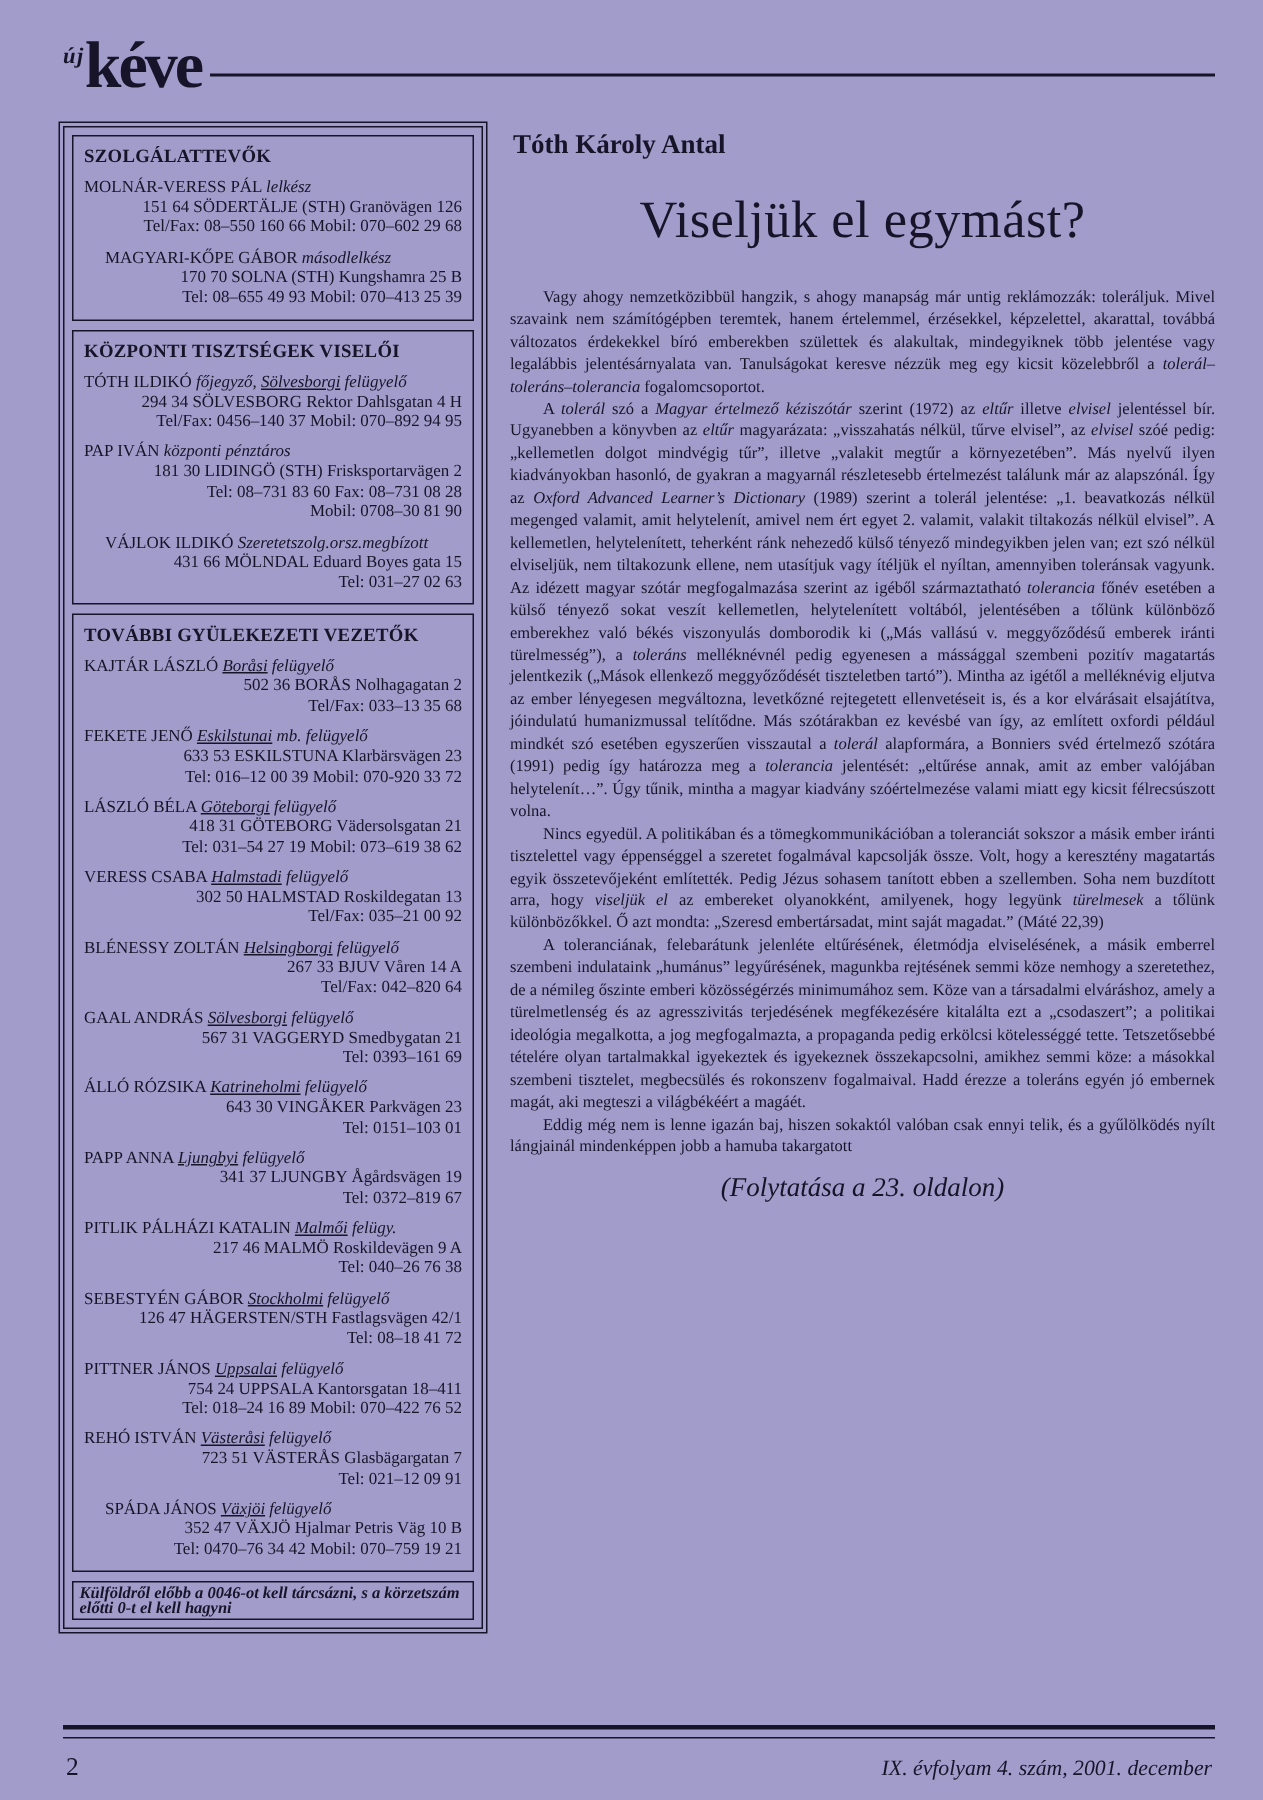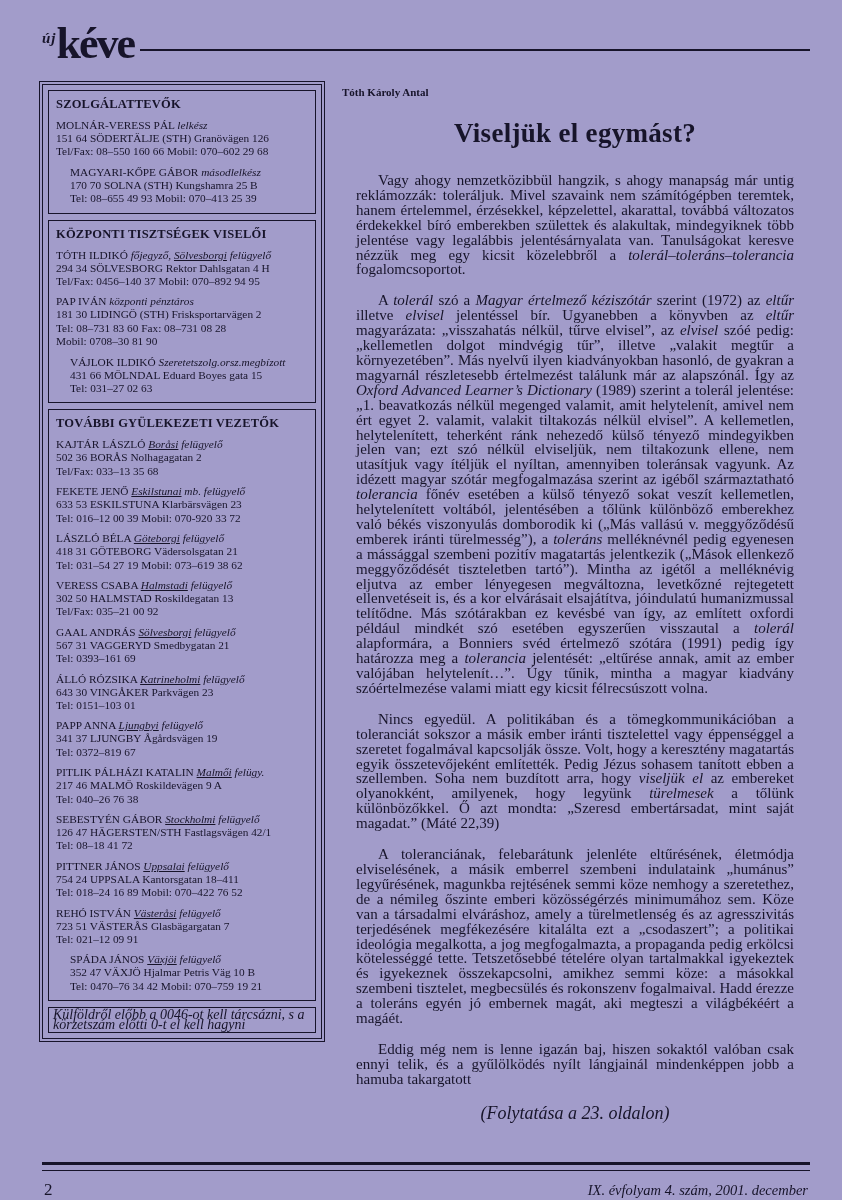--- a/index.html
+++ b/index.html
@@ -7,21 +7,21 @@
     width:842px;height:1200px;
     background:#a29cca;
     font-family:"Liberation Serif","DejaVu Serif",serif;
     color:#17142a;
     position:relative;
     overflow:hidden;
   }
   .page{
     box-sizing:border-box;
     width:842px;height:1200px;
-    padding:22px 32px 0 42px;
+    padding:22px 32px 12px 42px;
     display:flex;flex-direction:column;
   }
   
   .masthead{display:flex;align-items:center;height:52px;margin-bottom:10px;}
   .logo{display:flex;align-items:flex-start;line-height:1;white-space:nowrap;}
   .logo .uj{font-size:15px;font-weight:bold;font-style:italic;letter-spacing:1px;margin-top:1px;}
   .logo .keve{font-size:44px;font-weight:bold;letter-spacing:-2px;margin-top:-8px;}
   .mast-rule{flex:1;height:0;border-top:2px solid #17142a;margin-left:6px;margin-top:4px;}
   
   .columns{display:flex;flex:1;gap:18px;}
@@ -34,29 +34,29 @@
     background:transparent;
   }
   .section-box{border:1.2px solid #17142a;padding:6px 7px 5px 7px;}
   .section-title{font-weight:bold;font-size:12.5px;letter-spacing:.2px;margin-bottom:7px;}
   .entry{margin-bottom:7px;}
   .entry:last-child{margin-bottom:2px;margin-left:14px;}
   .entry-head{font-size:11.3px;line-height:13px;}
   .entry-head .nm{font-weight:normal;}
   .entry-head .rl{font-style:italic;}
   .entry-head .rlu{font-style:italic;text-decoration:underline;}
-  .entry-line{font-size:11.3px;line-height:13.4px;}
+  .entry-line{font-size:11.3px;line-height:13.4px;text-align:right;}
   .footnote-box{border:1.2px solid #17142a;padding:2px 4px;}
-  .footnote{font-size:14px;font-weight:normal;font-style:italic;line-height:10px;}
+  .footnote{font-size:11px;font-weight:bold;font-style:italic;line-height:10px;}
   
   .article{flex:1;padding-top:2px;}
-  .author{font-weight:bold;font-size:11px;margin:0 0 20px 2px;}
-  .headline{font-weight:bold;font-size:27px;text-align:center;margin:0 0 24px 0;letter-spacing:.3px;}
+  .author{font-weight:bold;font-size:18px;margin:0 0 20px 2px;}
+  .headline{font-weight:normal;font-size:35px;text-align:center;margin:0 0 24px 0;letter-spacing:.3px;}
   .body-text p{
-    margin:16px;font-size:15px;line-height:14.9px;
+    margin:0;font-size:11px;line-height:14.9px;
     text-align:justify;text-indent:22px;
   }
   .body-text .it{font-style:italic;}
   .continuation{font-style:italic;font-size:18px;text-align:center;margin-top:9px;}
   
   .footer{margin-top:8px;}
   .footer-rule{height:5px;border-top:3px solid #17142a;border-bottom:1.5px solid #17142a;}
   .footer-row{display:flex;justify-content:space-between;align-items:baseline;padding:9px 2px 0 2px;}
   .page-num{font-size:17px;}
   .issue{font-style:italic;font-size:14.5px;}
@@ -126,20 +126,25 @@
             <div class="entry-head"><span class="nm">LÁSZLÓ BÉLA </span><span class="rlu">Göteborgi</span><span class="rl"> felügyelő</span></div>
             <div class="entry-line">418 31  GÖTEBORG  Vädersolsgatan 21</div>
             <div class="entry-line">Tel: 031–54 27 19 Mobil: 073–619 38 62</div>
           </div>
           <div class="entry">
             <div class="entry-head"><span class="nm">VERESS CSABA </span><span class="rlu">Halmstadi</span><span class="rl"> felügyelő</span></div>
             <div class="entry-line">302 50  HALMSTAD  Roskildegatan 13</div>
             <div class="entry-line">Tel/Fax: 035–21 00 92</div>
           </div>
           <div class="entry">
+            <div class="entry-head"><span class="nm">BLÉNESSY ZOLTÁN </span><span class="rlu">Helsingborgi</span><span class="rl"> felügyelő</span></div>
+            <div class="entry-line">267 33  BJUV  Våren 14 A</div>
+            <div class="entry-line">Tel/Fax: 042–820 64</div>
+          </div>
+          <div class="entry">
             <div class="entry-head"><span class="nm">GAAL ANDRÁS </span><span class="rlu">Sölvesborgi</span><span class="rl"> felügyelő</span></div>
             <div class="entry-line">567 31  VAGGERYD  Smedbygatan 21</div>
             <div class="entry-line">Tel: 0393–161 69</div>
           </div>
           <div class="entry">
             <div class="entry-head"><span class="nm">ÁLLÓ RÓZSIKA </span><span class="rlu">Katrineholmi</span><span class="rl"> felügyelő</span></div>
             <div class="entry-line">643 30  VINGÅKER  Parkvägen 23</div>
             <div class="entry-line">Tel: 0151–103 01</div>
           </div>
           <div class="entry">

